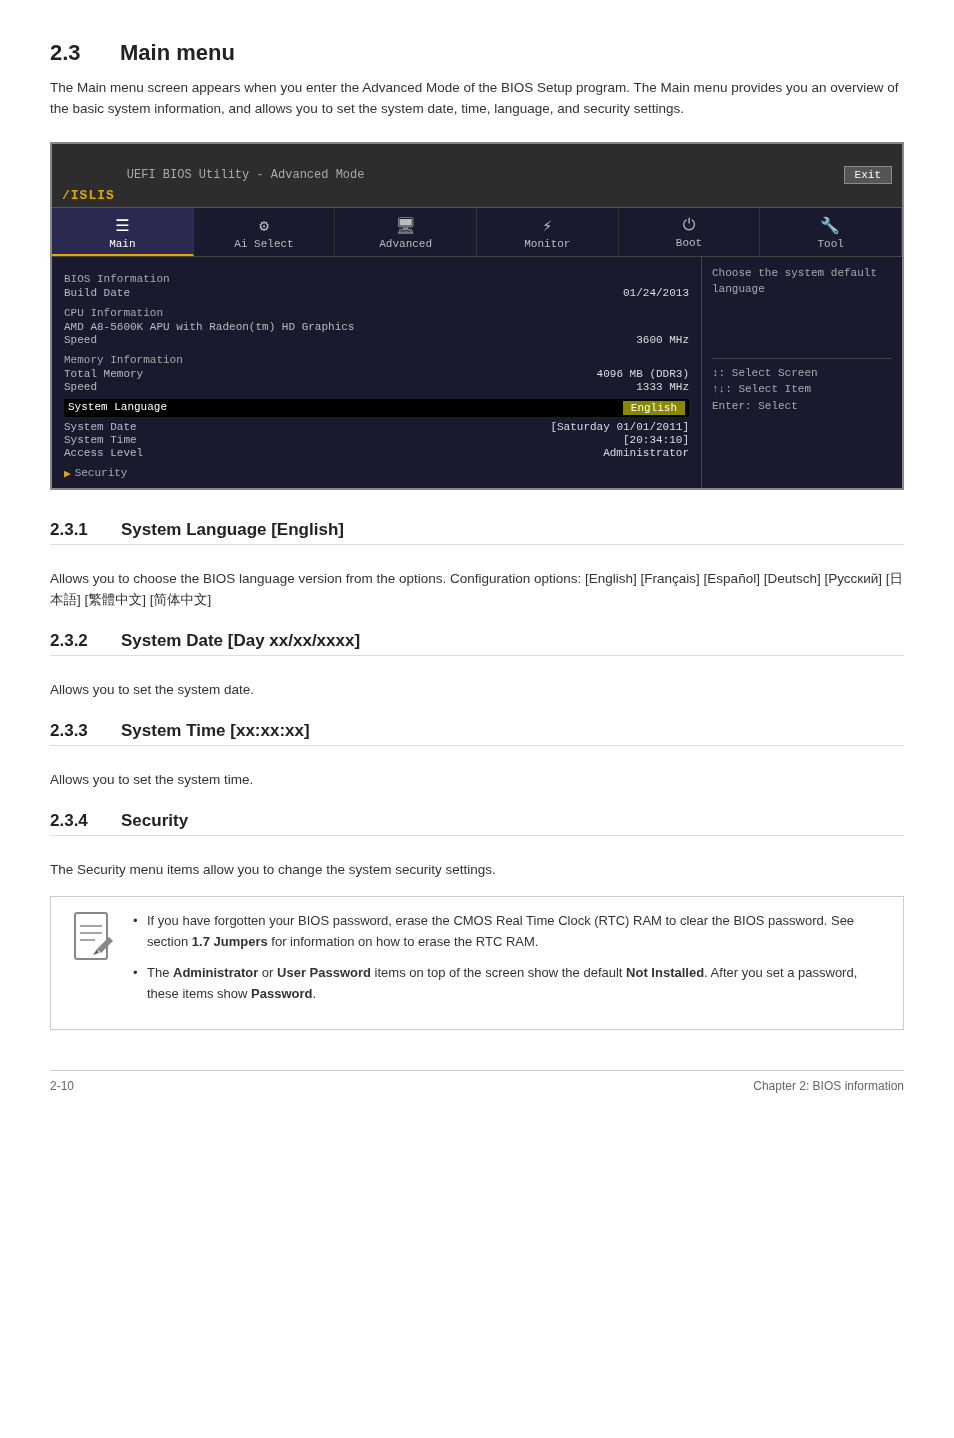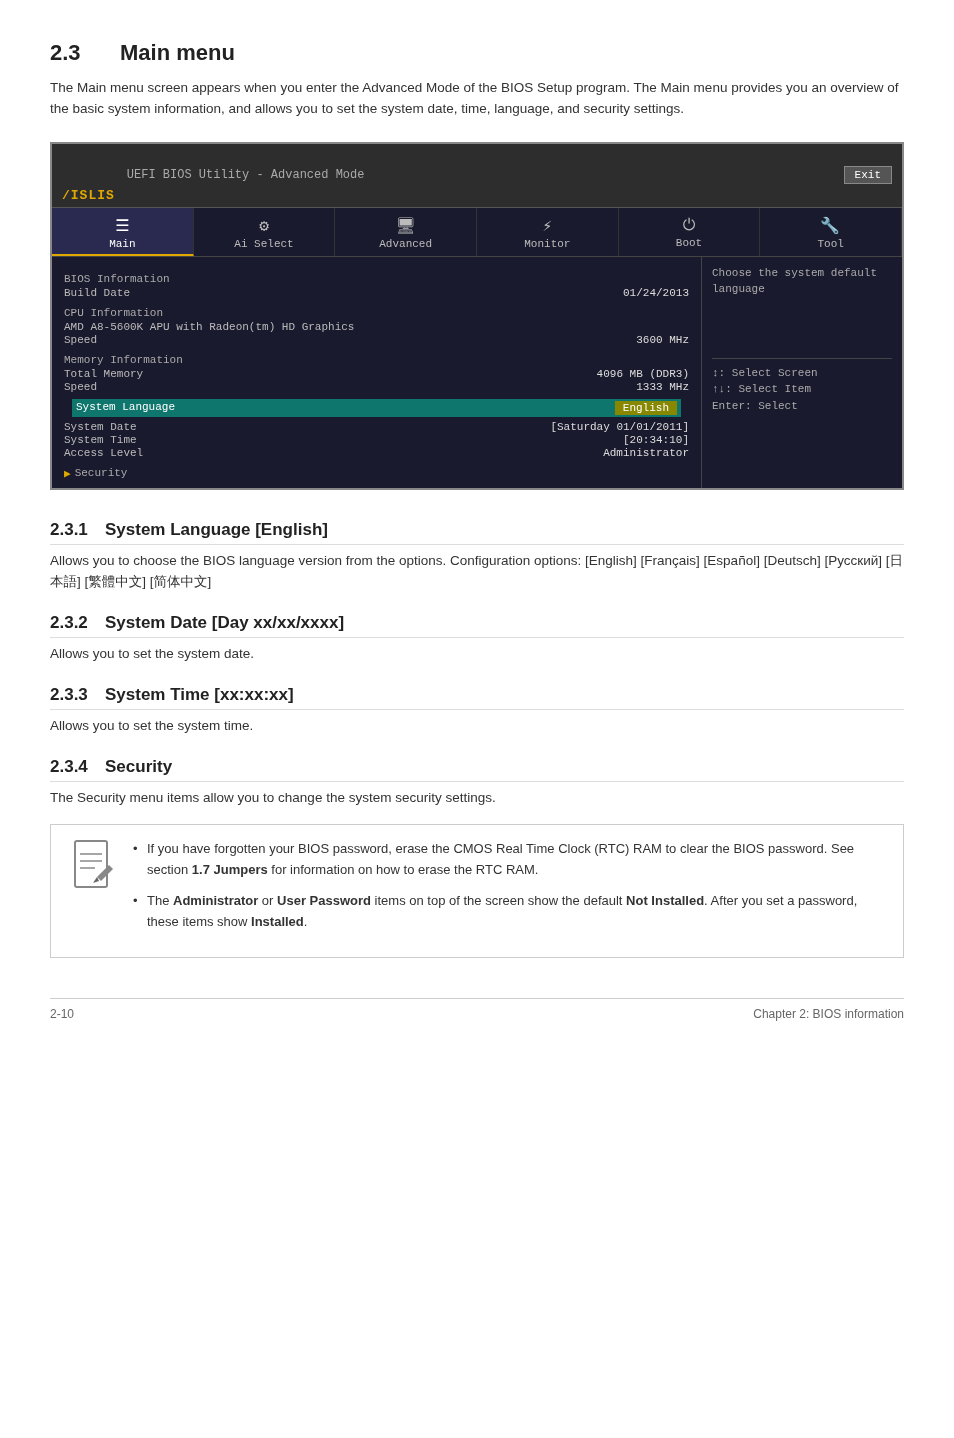--- a/index.html
+++ b/index.html
@@ -126,24 +126,24 @@
     .bios-info-row {
       display: flex;
       justify-content: space-between;
       margin-bottom: 1px;
       font-size: 11px;
     }
     .bios-info-label { color: #bbb; }
     .bios-info-value { color: #ddd; }
 
     .bios-highlight-row {
-      background: #0f766e;
+      background: #000000;
       color: #fff;
       padding: 2px 4px;
-      margin: 6px 8px 4px;
+      margin: 6px 0 4px;
       font-size: 11px;
       display: flex;
       justify-content: space-between;
     }
     .bios-highlight-value {
       background: #888800;
       color: #fff;
       padding: 1px 8px;
     }
 
@@ -166,21 +166,22 @@
       color: #e0a800;
     }
 
     
     .subsection {
       margin-bottom: 20px;
     }
     .subsection-heading {
       display: flex;
       align-items: baseline;
-      margin-bottom: 6px;
+      gap: 16px;
+      margin-bottom: 24px;
       border-bottom: 1px solid #ddd;
       padding-bottom: 4px;
     }
     .subsection-number {
       font-size: 17px;
       font-weight: bold;
       color: #222;
       min-width: 55px;
     }
     .subsection-title {
@@ -392,21 +393,21 @@
         <polygon points="30,38 42,26 46,30 34,42" fill="#888"></polygon>
         <polygon points="30,38 32,42 26,44" fill="#666"></polygon>
       </svg>
     </div>
     <div class="note-content">
       <ul>
         <li>
           If you have forgotten your BIOS password, erase the CMOS Real Time Clock (RTC) RAM to clear the BIOS password. See section <strong>1.7 Jumpers</strong> for information on how to erase the RTC RAM.
         </li>
         <li>
-          The <strong>Administrator</strong> or <strong>User Password</strong> items on top of the screen show the default <strong>Not Installed</strong>. After you set a password, these items show <strong>Installed</strong>.
+          The <strong>Administrator</strong> or <strong>User Password</strong> items on top of the screen show the default <strong>Not Installed</strong>. After you set a password, these items show <strong>Password</strong>.
         </li>
       </ul>
     </div>
   </div>
 </div>
 
 <div class="page-footer">
   <span>2-10</span>
   <span>Chapter 2: BIOS information</span>
 </div>

